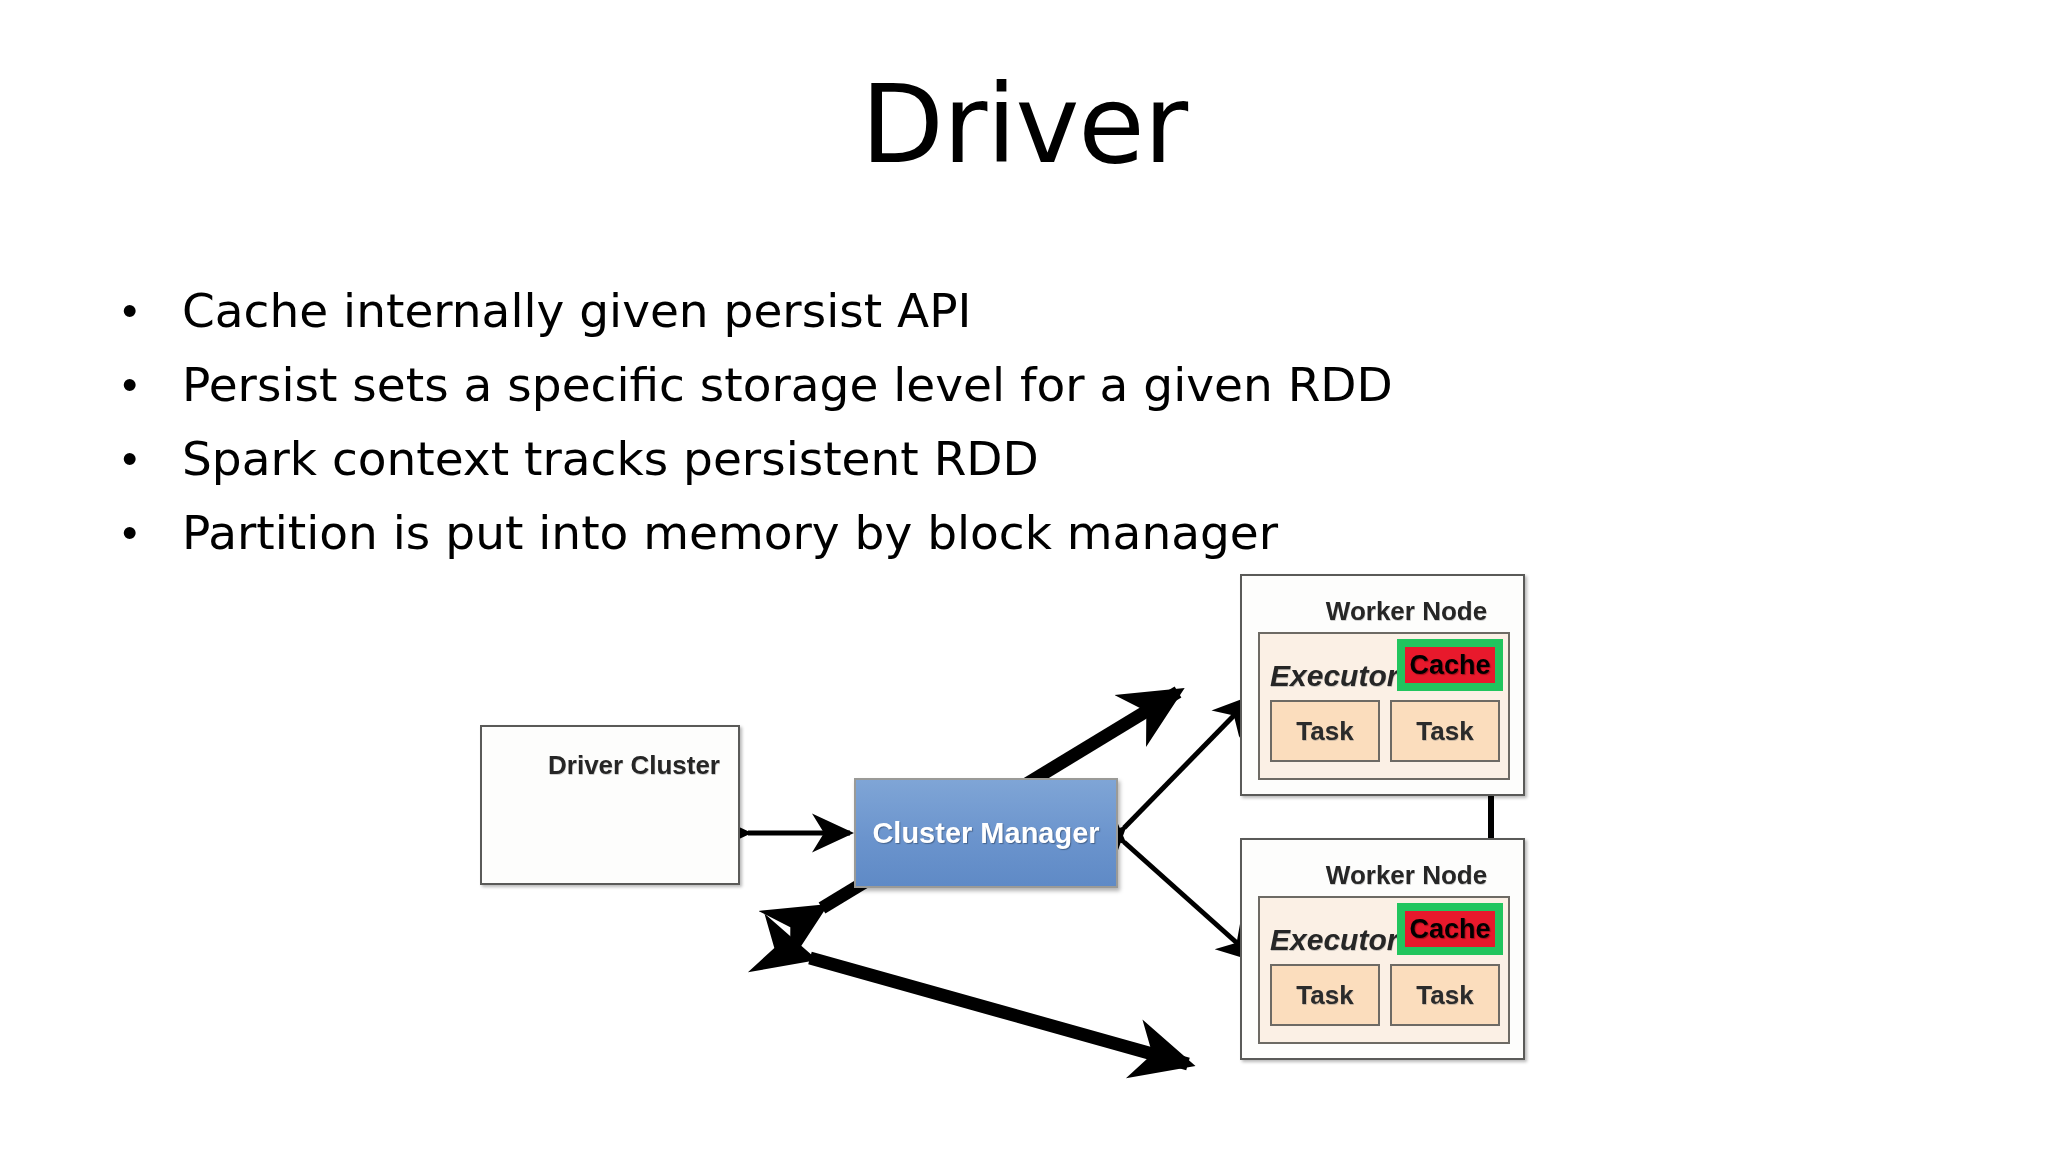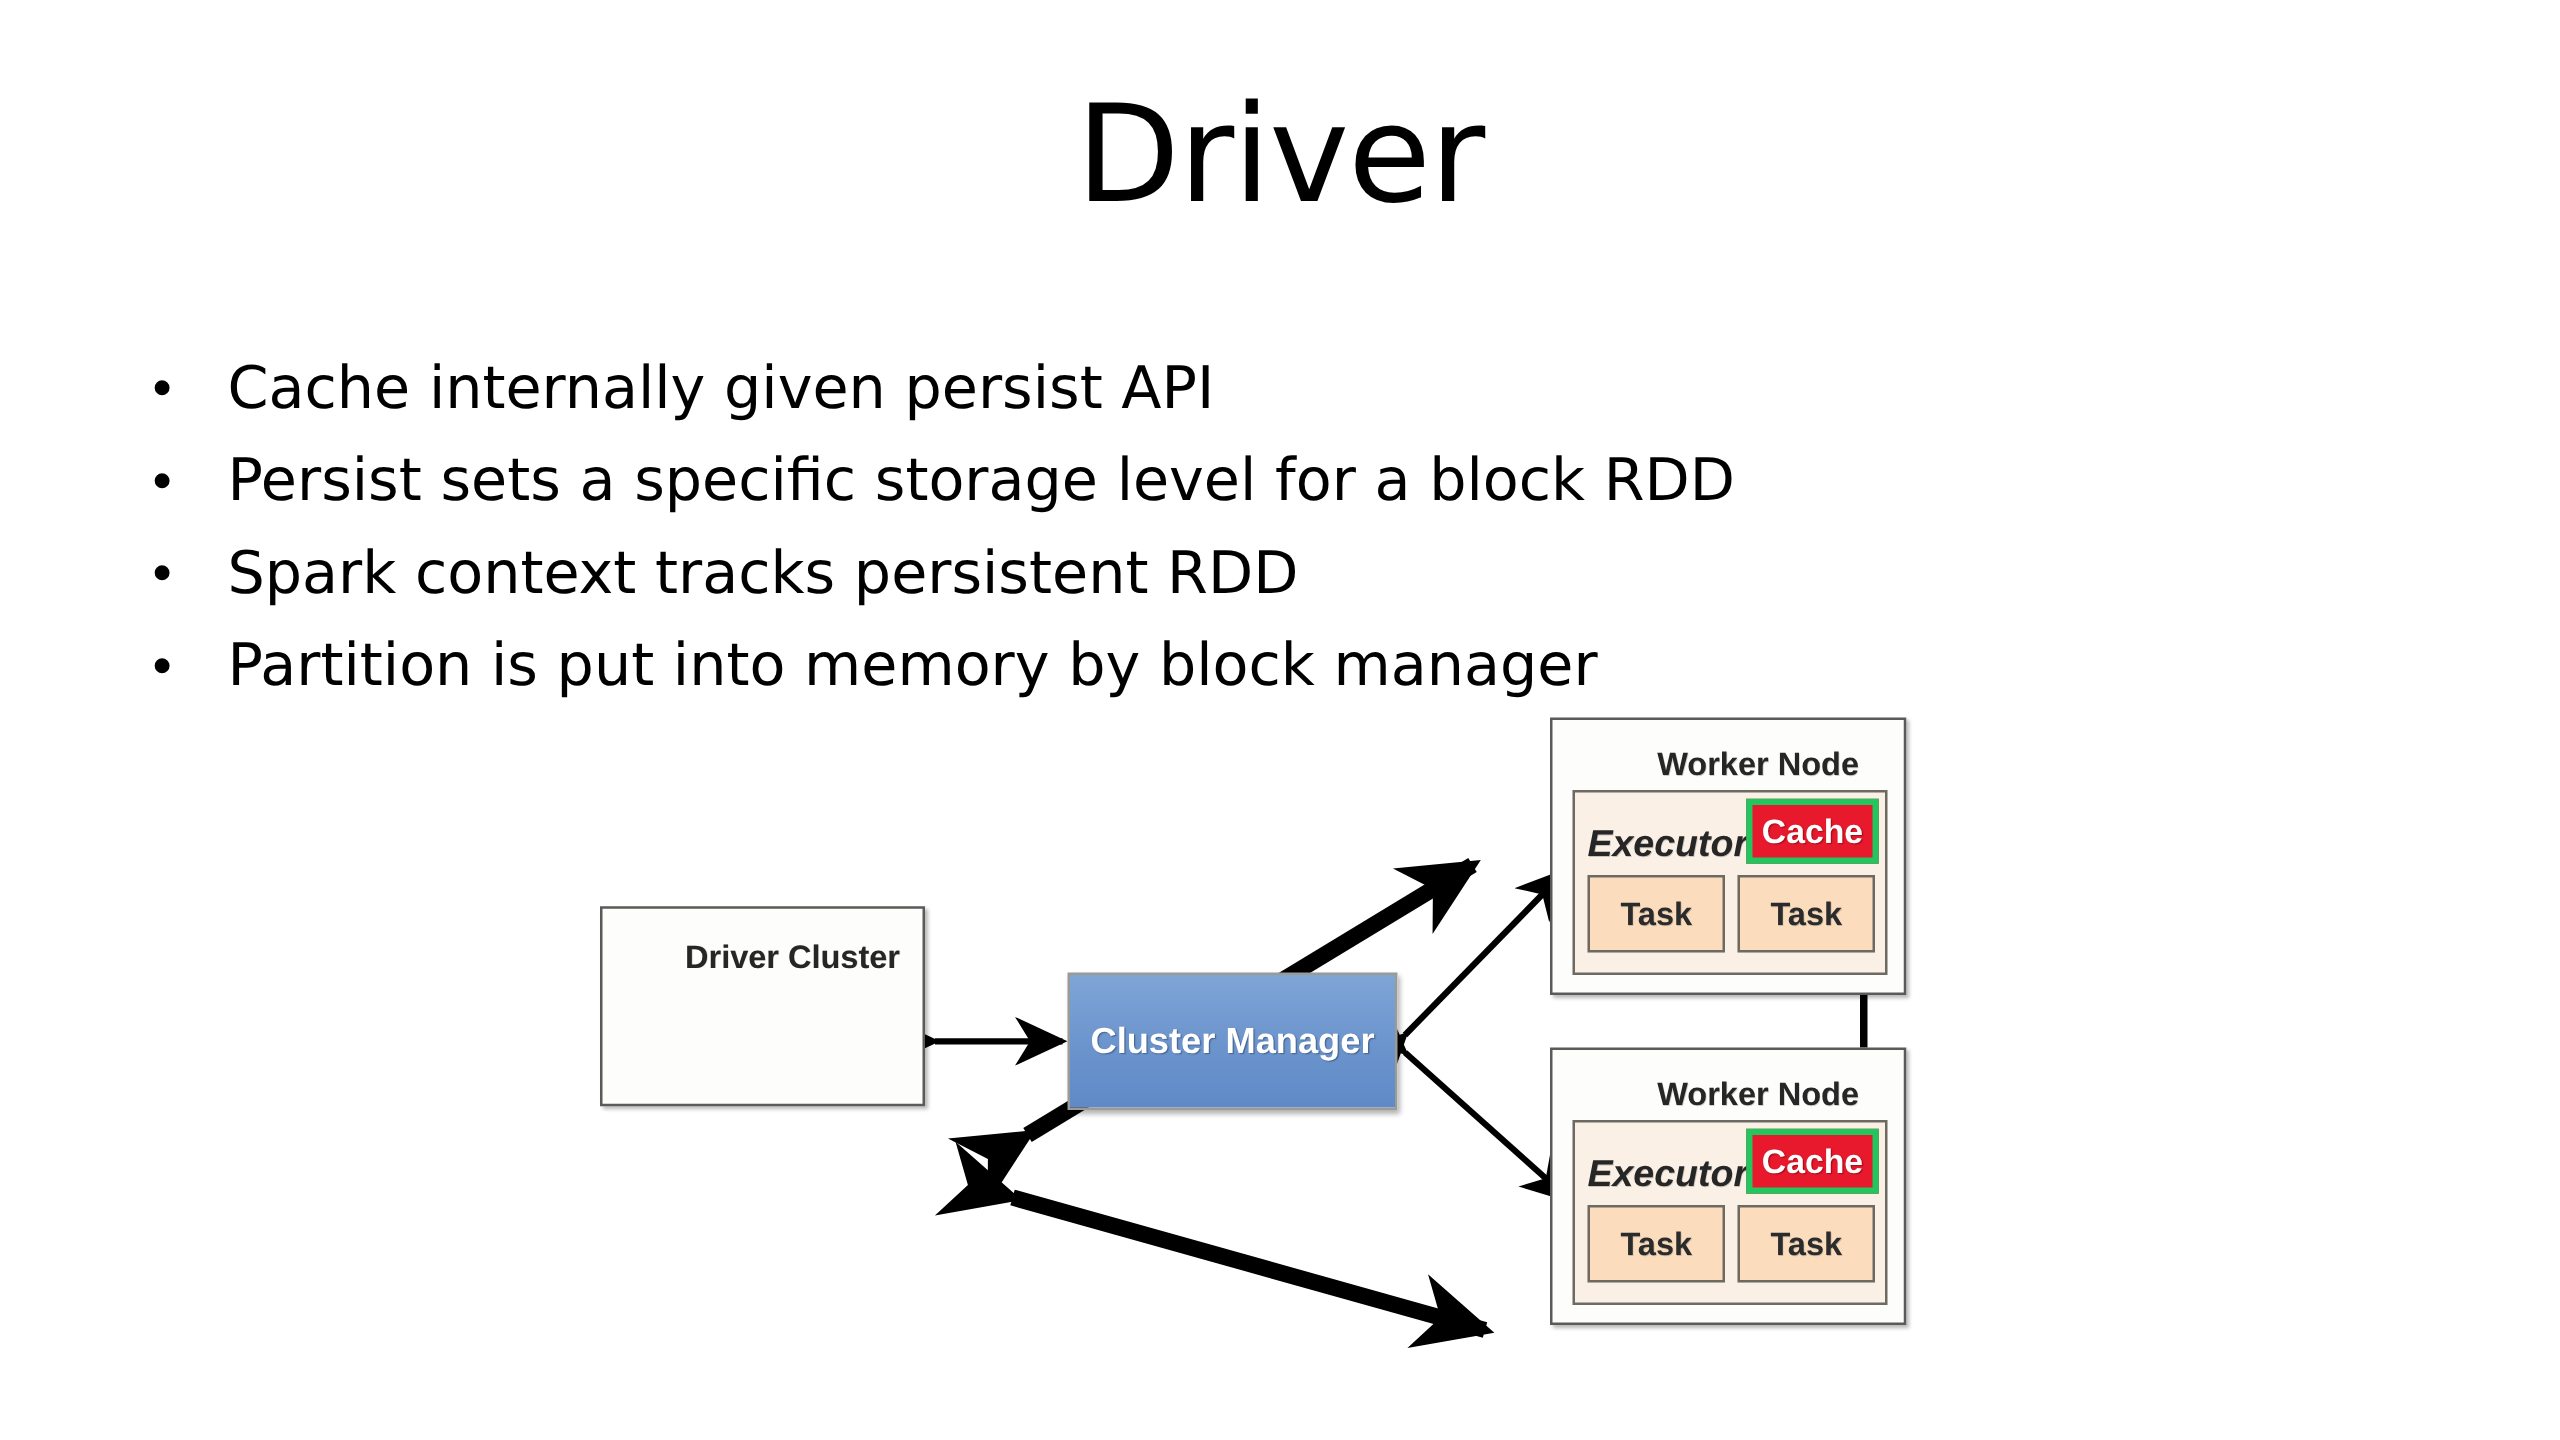--- a/index.html
+++ b/index.html
@@ -183,29 +183,29 @@
     text-shadow: 0.5px 0.5px 0 rgba(125,125,125,0.4);
     font-style: italic;
   }
   .cache-badge {
     position: absolute;
     right: 5px;
     top: 5px;
     width: 106px;
     height: 52px;
     background: #e8192c;
-    border: 5px solid #22c55e;
+    border: 8px solid #22c55e;
     box-sizing: border-box;
     display: flex;
     align-items: center;
     justify-content: center;
     font-family: "Liberation Sans", sans-serif;
     font-size: 27px;
     font-weight: 700;
-    color: #ffffff;
+    color: #000000;
     text-shadow: 1px 1px 1px rgba(90,0,8,0.5);
   }
   .task-box {
     position: absolute;
     top: 66px;
     width: 110px;
     height: 62px;
     background: #fbddbd;
     border: 2px solid #6d6a64;
     box-sizing: border-box;
@@ -230,21 +230,21 @@
 
   <div id="bullet-list">
 
     <div class="bullet-row">
       <span class="bullet-marker">•</span>
       <span class="bullet-text">Cache internally given persist API</span>
     </div>
 
     <div class="bullet-row">
       <span class="bullet-marker">•</span>
-      <span class="bullet-text">Persist sets a specific storage level for a block RDD</span>
+      <span class="bullet-text">Persist sets a specific storage level for a given RDD</span>
     </div>
 
     <div class="bullet-row">
       <span class="bullet-marker">•</span>
       <span class="bullet-text">Spark context tracks persistent RDD</span>
     </div>
 
     <div class="bullet-row">
       <span class="bullet-marker">•</span>
       <span class="bullet-text">Partition is put into memory by block manager</span>

